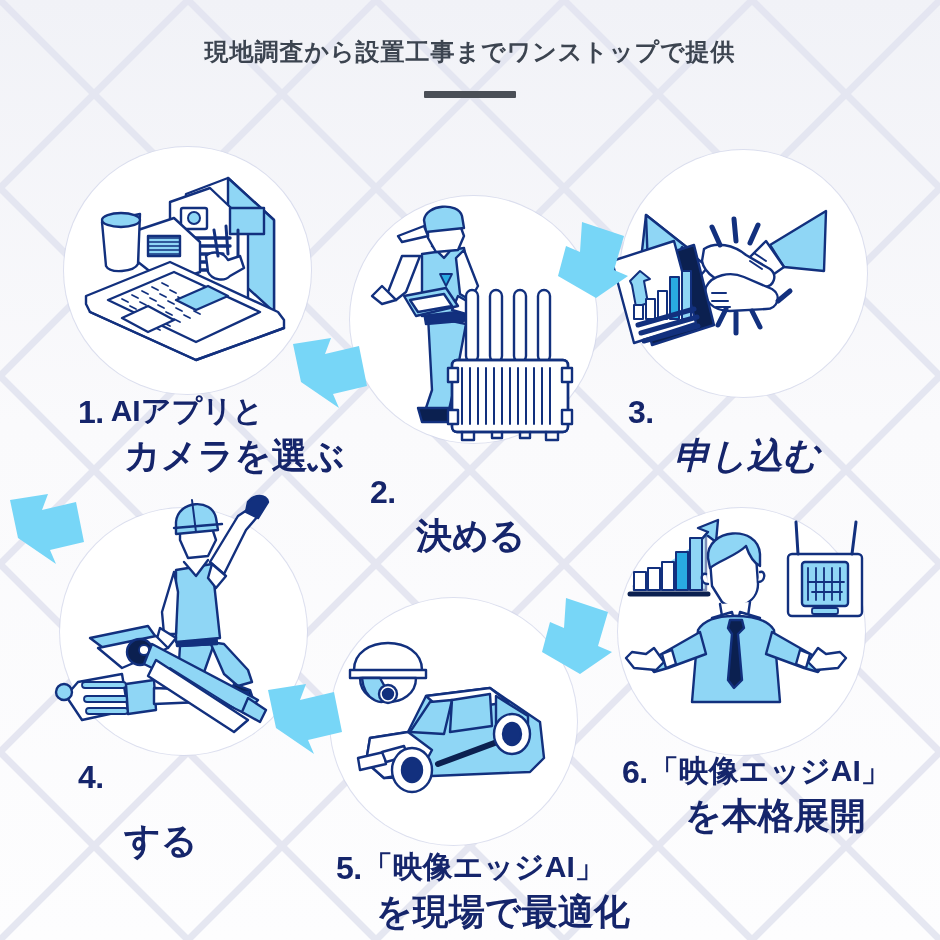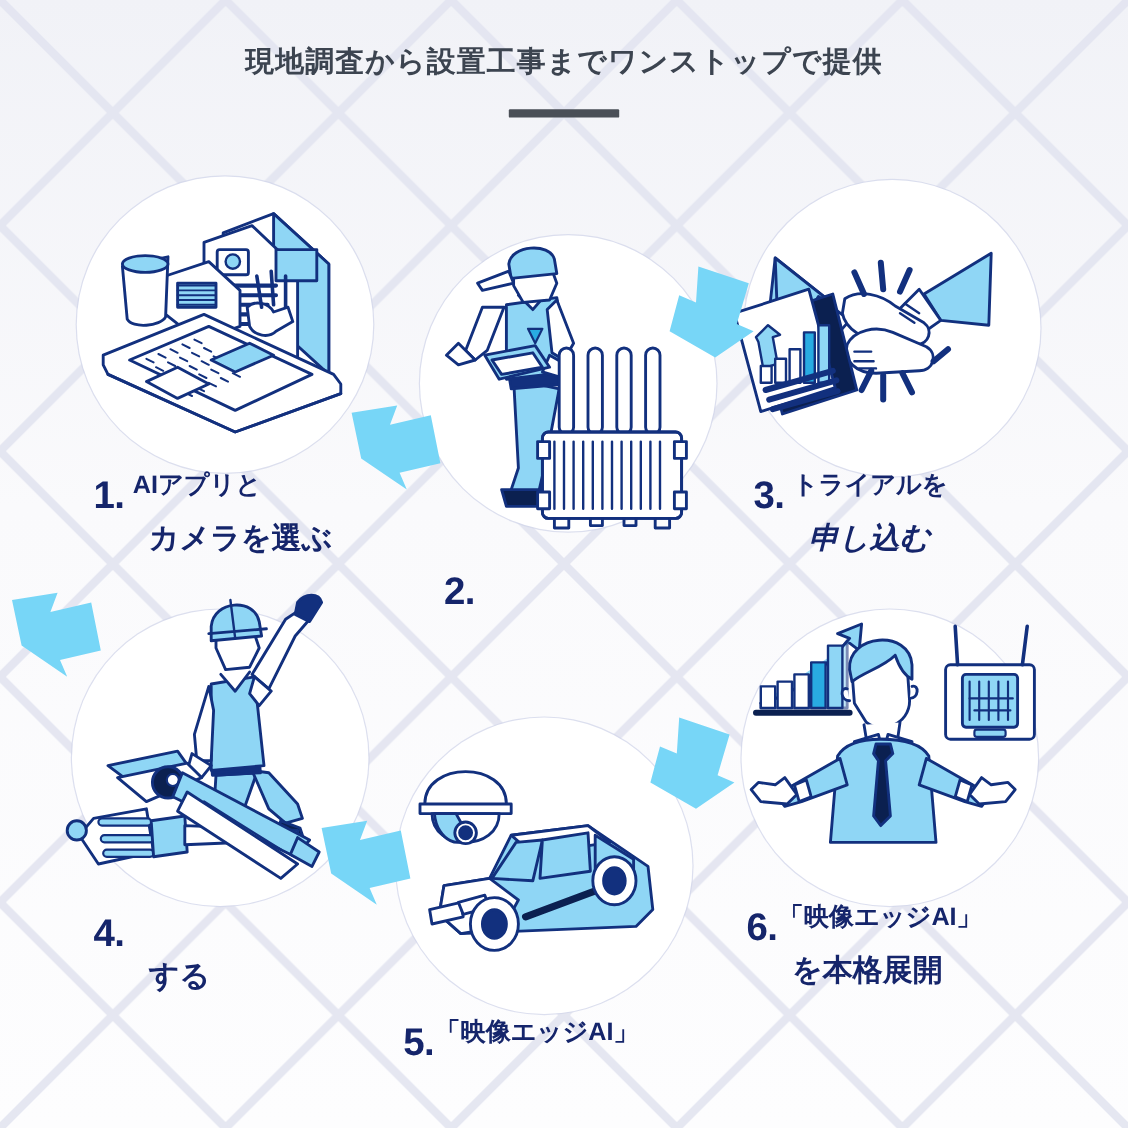--- a/index.html
+++ b/index.html
@@ -42,30 +42,30 @@
   .step-label {
     position:absolute; z-index:6;
     color:#15256B;
     line-height:1.28;
     white-space:nowrap;
   }
   .step-label .num {
     font-size:32px; font-weight:bold; letter-spacing:-.5px;
   }
   .step-label .txt {
-    font-size:21px; font-weight:bold;
+    font-size:30px; font-weight:bold;
   }
   .step-label .l1 { display:block; }
-  .step-label .l2 { display:block; font-size:25px; font-weight:bold; }
+  .step-label .l2 { display:block; font-size:36px; font-weight:bold;text-align:center; }
   .lbl-row { display:flex; align-items:flex-start; gap:7px; }
   .lbl-row.tight { gap:1px; }
   .indent-1 { padding-left:46px; }
   .indent-2 { padding-left:46px; }
   .indent-3 { padding-left:46px;font-style:italic; }
-  .indent-4 { padding-left:46px; }
+  .indent-4 { padding-left:46px;margin-top:20px; }
   .indent-5 { padding-left:40px; }
   .indent-6 { padding-left:38px; }
 </style>
 </head>
 <body>
 
 <svg id="bg-pattern" width="940" height="940" viewBox="0 0 940 940">
   <defs>
     <pattern id="diam" width="188" height="188" patternUnits="userSpaceOnUse">
       <path d="M0,0 L188,188 M188,0 L0,188" stroke="#E2E4F0" stroke-width="7" fill="none"></path>
@@ -186,20 +186,21 @@
     <path d="M200 210 L210 210 L210 224 L200 224 Z" fill="#FFFFFF"></path>
 
     <path d="M100 232 L100 240 L112 240 L112 232 M130 232 L130 238 L140 238 L140 232
              M158 232 L158 238 L168 238 L168 232 M184 232 L184 240 L196 240 L196 232"></path>
   </g>
 </svg>
 <div class="step-label" style="left:370px; top:472px;">
   <div class="lbl-row">
     <span class="num">2.</span>
   </div>
+  <div class="l2 indent-2">決める</div>
 </div>
 
 <svg class="arrow" style="left:546px; top:216px;" width="92" height="92" viewBox="0 0 92 92">
   <path d="M12 60 L20 30 L34 36 L36 6 L78 20 L68 54 L82 60 L50 82 Z" fill="#77D6F7" transform="rotate(0 46 46)"></path>
 </svg>
 
 <div class="circle" style="left:620px; top:150px; width:247px; height:247px;"></div>
 <svg class="art" style="left:608px; top:175px;" width="260" height="215" viewBox="0 0 260 215">
   <g fill="none" stroke="#12307E" stroke-width="2.4" stroke-linejoin="round" stroke-linecap="round">
 
@@ -243,21 +244,20 @@
     <rect x="74" y="96" width="9" height="48" fill="#8FD6F5" stroke-width="2"></rect>
 
     <g stroke-width="5">
       <path d="M30 150 L86 134 M33 158 L89 142 M36 166 L90 151"></path>
     </g>
   </g>
 </svg>
 <div class="step-label" style="left:628px; top:392px;">
   <div class="lbl-row">
     <span class="num">3.</span>
-    <span class="txt l1">トライアルを</span>
   </div>
   <div class="l2 indent-3">申し込む</div>
 </div>
 
 <svg class="arrow" style="left:4px; top:478px;" width="92" height="92" viewBox="0 0 92 92">
   <path d="M6 22 L44 16 L38 32 L72 24 L80 64 L46 72 L52 86 L14 60 Z" fill="#77D6F7"></path>
 </svg>
 
 <div class="circle" style="left:60px; top:508px; width:247px; height:247px;"></div>
 <svg class="art" style="left:52px; top:492px;" width="270" height="260" viewBox="0 0 270 260">
@@ -351,20 +351,21 @@
     <ellipse cx="72" cy="158" rx="10" ry="12" fill="#12307E"></ellipse>
     <ellipse cx="172" cy="122" rx="18" ry="20" fill="#FFFFFF"></ellipse>
     <ellipse cx="172" cy="122" rx="9" ry="11" fill="#12307E"></ellipse>
   </g>
 </svg>
 <div class="step-label" style="left:336px; top:848px;">
   <div class="lbl-row tight">
     <span class="num">5.</span>
     <span class="txt l1">「映像エッジAI」</span>
   </div>
+  <div class="l2 indent-5">を現場で最適化</div>
 </div>
 
 <svg class="arrow" style="left:530px; top:592px;" width="92" height="92" viewBox="0 0 92 92">
   <path d="M12 60 L20 30 L34 36 L36 6 L78 20 L68 54 L82 60 L50 82 Z" fill="#77D6F7"></path>
 </svg>
 
 <div class="circle" style="left:618px; top:508px; width:247px; height:247px;"></div>
 <svg class="art" style="left:612px; top:512px;" width="260" height="220" viewBox="0 0 260 220">
   <g fill="none" stroke="#12307E" stroke-width="2.4" stroke-linejoin="round" stroke-linecap="round">
 

